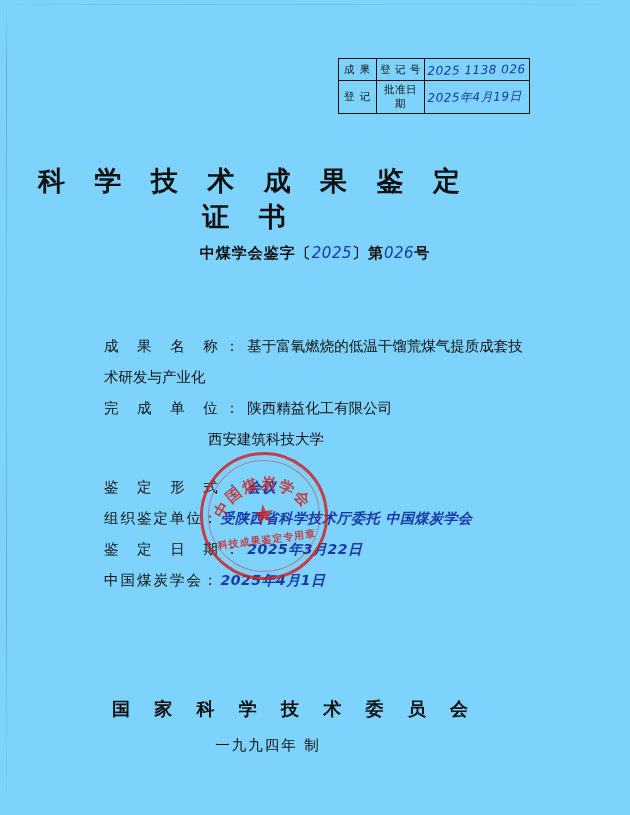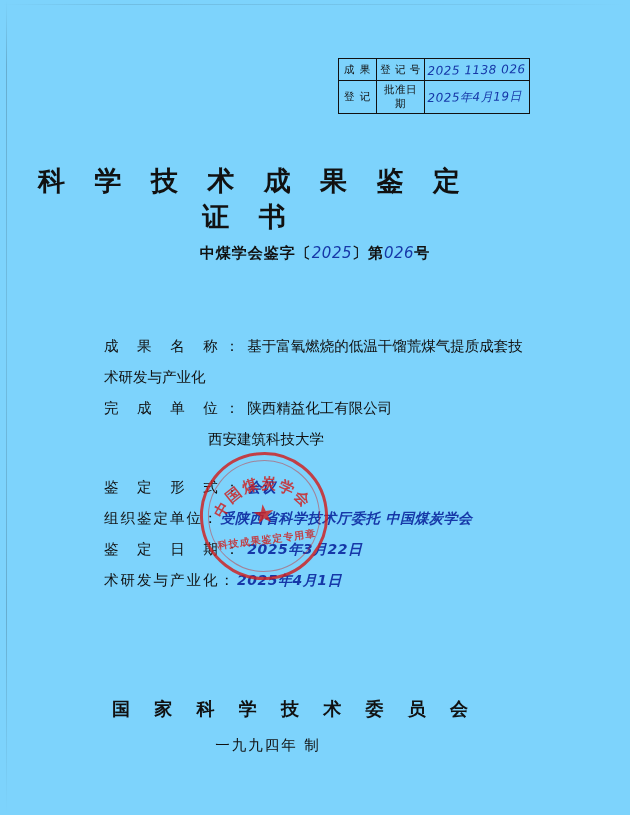--- a/index.html
+++ b/index.html
@@ -293,21 +293,21 @@
         <span>中国煤炭学会</span>
       </span>
     </div>
 
     <div class="field-row">
       <span class="f-label gap2">鉴 定 日 期：</span>
       <span class="f-value hand">2025年3月22日</span>
     </div>
 
     <div class="field-row">
-      <span class="f-label gap3">术研发与产业化：</span>
+      <span class="f-label gap3">中国煤炭学会：</span>
       <span class="f-value hand">2025年4月1日</span>
     </div>
 
   </div>
 
   <div class="stamp">
     <div class="stamp-inner"></div>
     <svg class="stamp-arc" viewBox="0 0 122 122">
       <defs>
         <path id="arcpath" d="M 16,70 A 46,46 0 0 1 106,70" fill="none"></path>

